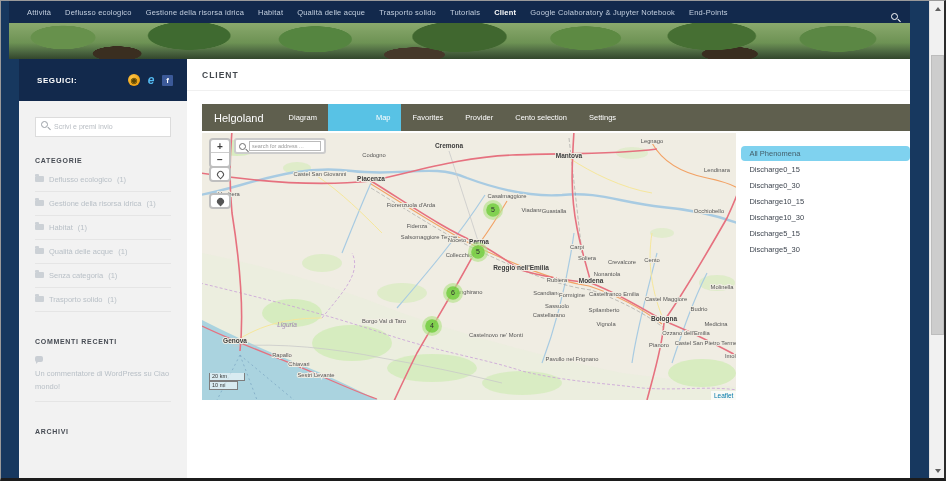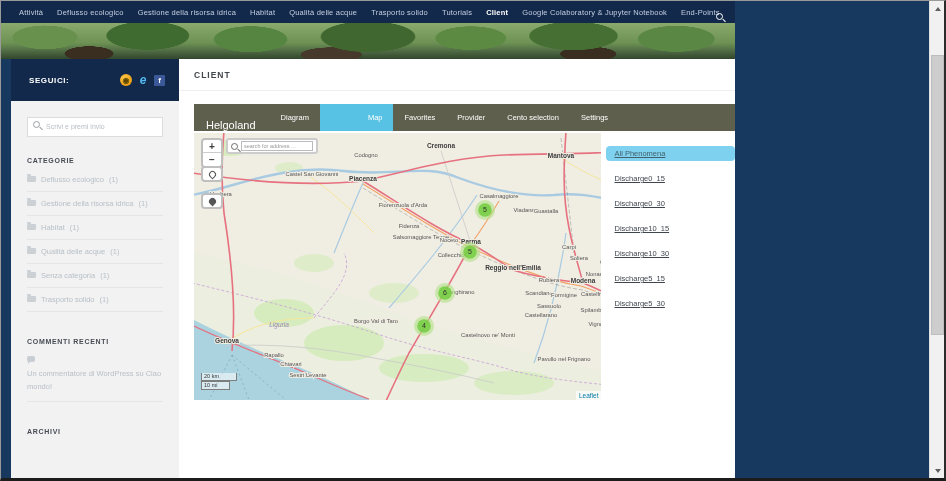--- a/index.html
+++ b/index.html
@@ -1,19 +1,19 @@
 <!DOCTYPE html>
 <html><head>
 <meta charset="utf-8">
 <style>
   * { margin:0; padding:0; box-sizing:border-box; }
   body { background:#d9d9d9; font-family:"Liberation Sans", sans-serif; }
   #frame{ position:relative; width:946px; height:481px; background:#17385f;
           border:1px solid #9a9a9a; border-right:2px solid #2b2b2b; border-bottom:3px solid #1c1c1c; overflow:hidden;}
-  #content{ position:absolute; left:0; top:0; width:734px; height:477px; overflow:hidden; background:#17385f;}
+  #content{ position:absolute; left:8px; top:0; width:901px; height:477px; overflow:hidden; background:#17385f;}
 
   
   #topnav{ position:absolute; left:0; top:0; width:100%; height:22px; background:#12294c;
            display:flex; align-items:center; padding-left:18px; gap:14px; }
   .nav-item{ font-size:7.5px; color:#c3cfdf; cursor:pointer; white-space:nowrap; letter-spacing:.2px;}
   .nav-item.active{ color:#ffffff; font-weight:bold; }
   #nav-search{ position:absolute; right:12px; top:5px; }
 
   .lens{ display:inline-block; position:relative; width:7px; height:7px; border:1.4px solid #ffffff; border-radius:50%;}
   .lens::after{ content:""; position:absolute; left:5px; top:6px; width:4px; height:1.4px; background:#ffffff; transform:rotate(45deg); }
@@ -64,21 +64,21 @@
   .bubble-icon{ position:relative; width:8px; height:6px; background:#c9ced4; border-radius:2px; flex:0 0 auto;}
   .bubble-icon::after{ content:""; position:absolute; left:1px; bottom:-2px; border:2px solid transparent; border-top-color:#c9ced4; border-left-color:#c9ced4;}
   .calendar-icon{ position:relative; width:8px; height:7px; border:1px solid #c9ced4; border-top:2px solid #c9ced4; border-radius:1px; flex:0 0 auto;}
 
   
   #main{ position:absolute; left:178px; top:58px; right:0; bottom:0; background:#ffffff; overflow:hidden;}
   #page-title-bar{ height:32px; display:flex; align-items:center; padding-left:15px; border-bottom:1px solid #f0f0f0;}
   #page-title{ font-size:8.5px; font-weight:bold; color:#42474d; letter-spacing:1px;}
   #client-area{ padding:13px 0 0 15px;}
 
-  #hg-navbar{ width:720px; height:27px; background:#5f5f4e; display:flex; align-items:flex-end;}
+  #hg-navbar{ width:720px; height:27px; background:#5f5f4e; display:flex; align-items:center;}
   #hg-brand{ color:#fff; font-size:11px; padding:0 14px 0 12px; cursor:pointer;}
   .hg-tab{ height:27px; line-height:27px; padding:0 11px; color:#ffffff; font-size:7.5px; cursor:pointer;}
   .hg-tab.active{ background:#58c2e5;padding-left:48px;}
 
   #client-row{ display:flex; gap:5px; margin-top:2px;}
   #map-wrap{ position:relative; width:539px; height:267px; background:#f0ede3; overflow:hidden; cursor:grab;}
   svg text{ font-family:"Liberation Sans",sans-serif; }
   .m-city{ font-size:6.5px; font-weight:bold; fill:#3c3c3c; text-anchor:middle; paint-order:stroke; stroke:#f0ede3; stroke-width:2px;}
   .m-town{ font-size:5.8px; fill:#555; text-anchor:middle; paint-order:stroke; stroke:#f0ede3; stroke-width:2px;}
   .m-region{ font-size:6.5px; font-style:italic; fill:#a183b5; text-anchor:middle;}
@@ -96,21 +96,21 @@
   #map-search input{ width:72px; height:10px; border:1px solid #bbb; font-size:5.5px; color:#666; padding-left:2px; outline:none; font-family:"Liberation Sans",sans-serif;}
   #map-search input::placeholder{ color:#999;}
   .pin{ width:7px; height:7px; border:1.3px solid #555; border-radius:50% 50% 50% 0; transform:rotate(-45deg);}
   .pin.filled{ background:#555;}
   #scale-ctl{ position:absolute; left:7px; bottom:10px; font-size:5.5px; color:#333;}
   .scale-bar{ background:rgba(255,255,255,.55); border:1px solid #7d7d7d; border-top:none; padding:0 2px; line-height:7px;}
   #scale-km{ width:36px;} #scale-mi{ width:29px; border-top:1px solid #7d7d7d; }
   #attribution{ position:absolute; right:0; bottom:0; background:rgba(255,255,255,.7); font-size:6.5px; color:#0078A8; padding:1px 3px; cursor:pointer;}
 
   #phen-list{ width:170px; padding-top:13px;}
-  .phen-item{ font-size:7.5px; color:#3f4650; padding:3px 8px; margin-bottom:10px; cursor:pointer; border-radius:4px;text-decoration:underline;}
+  .phen-item{ font-size:7.5px; color:#3f4650; padding:3px 8px; margin-bottom:1px; cursor:pointer; border-radius:4px;}
   .phen-item.selected{ background:#7fd2ef; color:#44606c;}
 
   
   #scrollbar{ position:absolute; right:0; top:0; width:15px; height:477px; background:#f1f1f1; border-left:1px solid #e0e0e0;}
   .sb-arrow{ position:absolute; left:0; width:15px; height:15px; display:flex; align-items:center; justify-content:center; cursor:pointer;}
   .tri-up{ width:0; height:0; border-left:3px solid transparent; border-right:3px solid transparent; border-bottom:4px solid #606060;}
   .tri-down{ width:0; height:0; border-left:3px solid transparent; border-right:3px solid transparent; border-top:4px solid #606060;}
   #sb-thumb{ position:absolute; left:1px; top:54px; width:13px; height:280px; background:#cdcdcd; border:1px solid #bdbdbd; cursor:pointer;}
 </style>
 </head>

